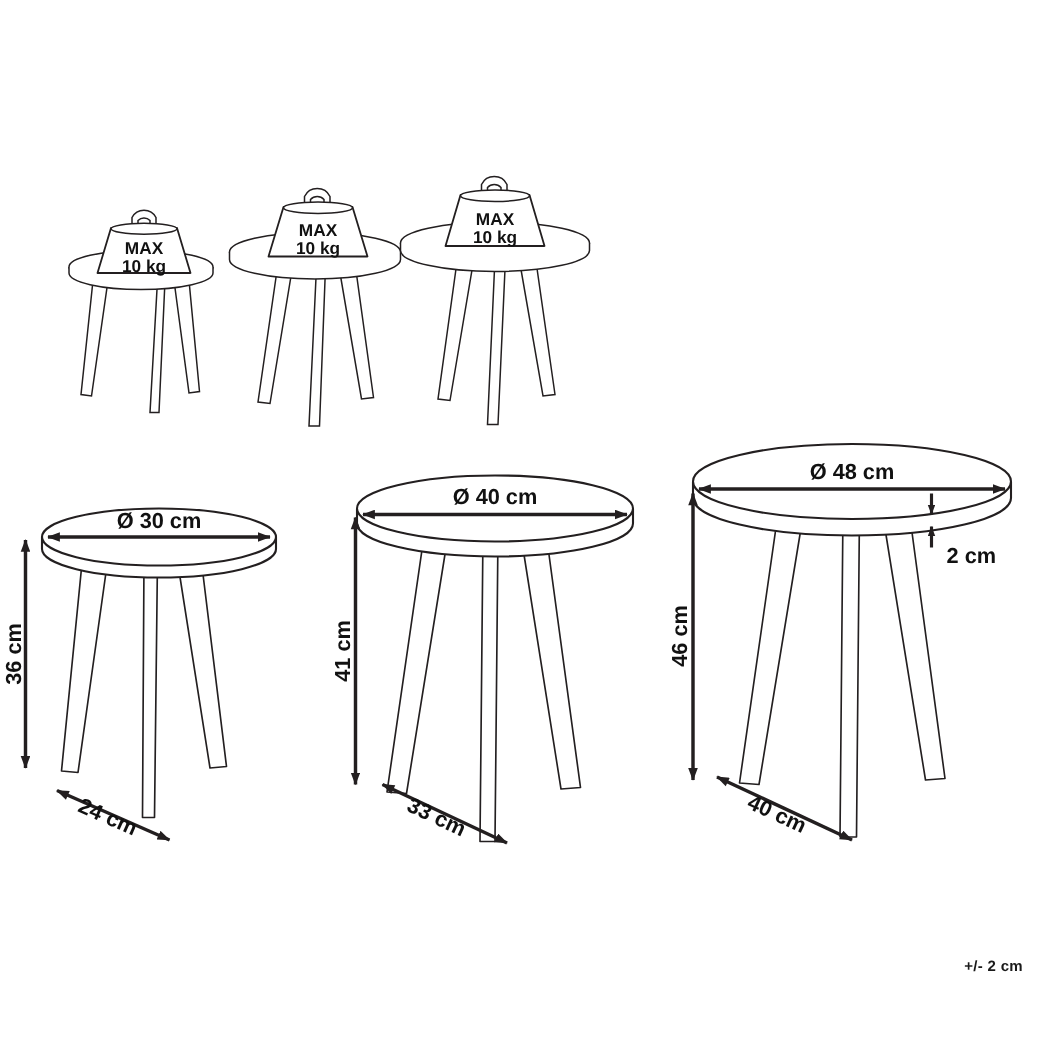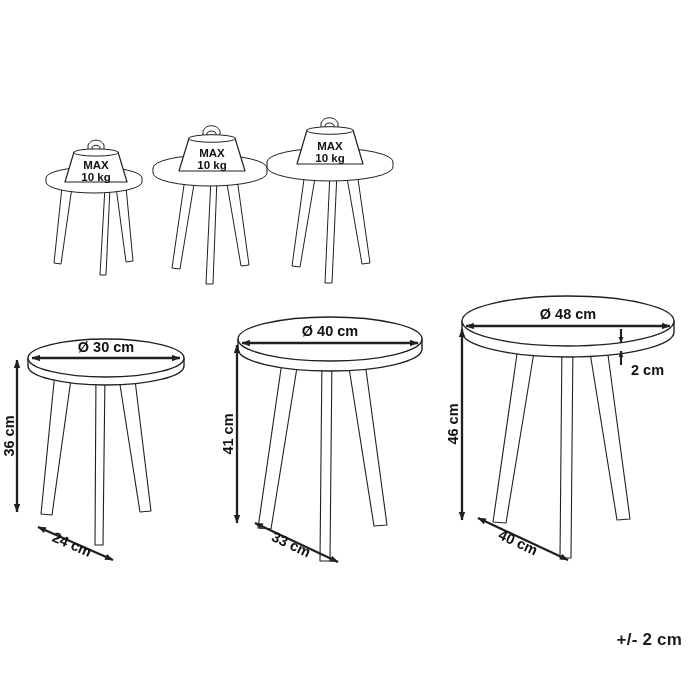--- a/index.html
+++ b/index.html
@@ -23,21 +23,21 @@
     position: absolute;
     top: 0;
     left: 0;
     width: 700px;
     height: 700px;
   }
   .tol {
     position: absolute;
     right: 18px;
     bottom: 50px;
-    font-size: 17px;
+    font-size: 10px;
     font-weight: bold;
     color: #1a1a1a;
     letter-spacing: 0.2px;
   }
 </style>
 </head>
 <body>
 
 <div id="sheet">
 

